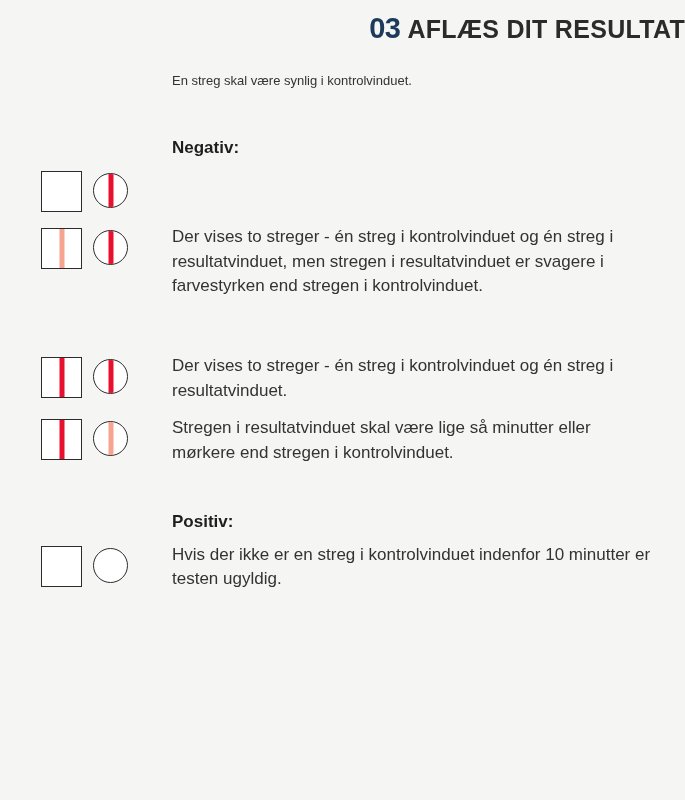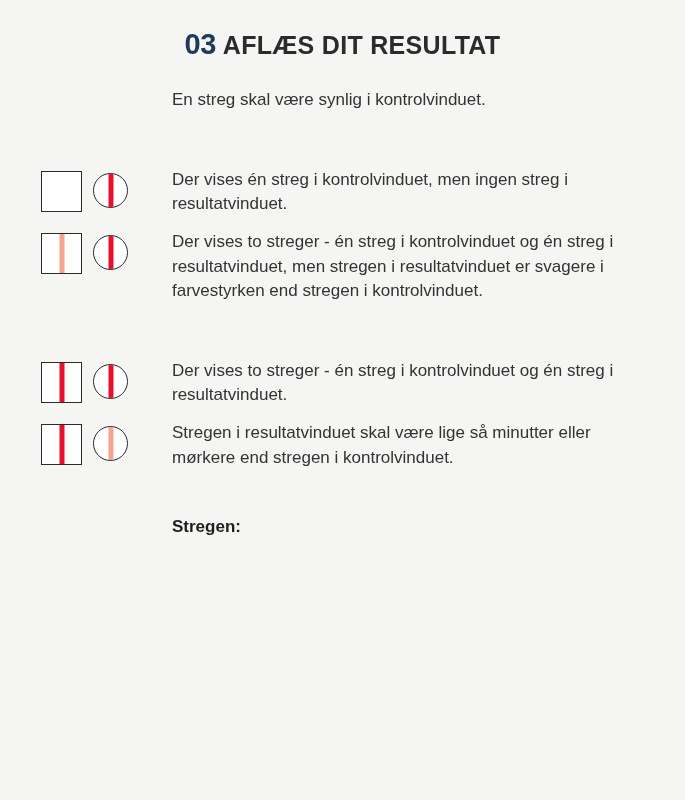--- a/index.html
+++ b/index.html
@@ -11,22 +11,22 @@
     height: 800px;
     background: #f5f5f4;
     font-family: "Liberation Sans", sans-serif;
     color: #2b2b2b;
     overflow: hidden;
     position: relative;
   }
 
   
   .header {
-    padding-top: 28px;
-    text-align: center;
+    padding-top: 12px;
+    text-align: right;
   }
   .header-line {
     display: inline-block;
     white-space: nowrap;
     font-size: 26px;
     font-weight: bold;
     letter-spacing: 0.2px;
   }
   .step-number {
     color: #1b3a5c;
@@ -39,21 +39,21 @@
     color: #2b2b2b;
     font-size: 25px;
     font-weight: bold;
     letter-spacing: 0.3px;
   }
 
   
   .intro {
     margin: 27px 0 0 0;
     padding-left: 172px;
-    font-size: 17px;
+    font-size: 13px;
     color: #333;
     line-height: 1.45;
   }
 
   
   .section {
     padding-left: 172px;
   }
   .section-heading {
     font-size: 17px;
@@ -134,30 +134,30 @@
   <div class="header-line">
     <span class="step-number">03</span><span class="header-title">AFLÆS DIT RESULTAT</span>
   </div>
 </div>
 
 <div class="intro">En streg skal være synlig i kontrolvinduet.</div>
 
 <div id="sections-root">
     <div class="section">
       <div class="gap-section"></div>
+      <div class="section-heading">Negativ:</div>
       <div class="gap-head"></div>
       <div class="rows">
         <div class="row">
           <div class="icon-cell">
             <div class="win-square"></div>
             <div class="win-circle">
               <div class="stripe strong"></div>
             </div>
           </div>
-          <div class="row-text">Der vises én streg i kontrolvinduet, men ingen streg i resultatvinduet.</div>
         </div>
         <div class="gap-sm"></div>
         <div class="row">
           <div class="icon-cell">
             <div class="win-square">
               <div class="stripe faint"></div>
             </div>
             <div class="win-circle">
               <div class="stripe strong"></div>
             </div>
@@ -190,19 +190,26 @@
             <div class="win-circle">
               <div class="stripe faint"></div>
             </div>
           </div>
           <div class="row-text">Stregen i resultatvinduet skal være lige så minutter eller mørkere end stregen i kontrolvinduet.</div>
         </div>
       </div>
     </div>
     <div class="section">
       <div class="gap-section"></div>
-      <div class="section-heading">Stregen:</div>
+      <div class="section-heading">Positiv:</div>
       <div class="gap-head"></div>
       <div class="rows">
+        <div class="row">
+          <div class="icon-cell">
+            <div class="win-square"></div>
+            <div class="win-circle"></div>
+          </div>
+          <div class="row-text">Hvis der ikke er en streg i kontrolvinduet indenfor 10 minutter er testen ugyldig.</div>
+        </div>
         <div class="gap-sm"></div>
       </div>
     </div>
   </div>
 
 </body></html>

